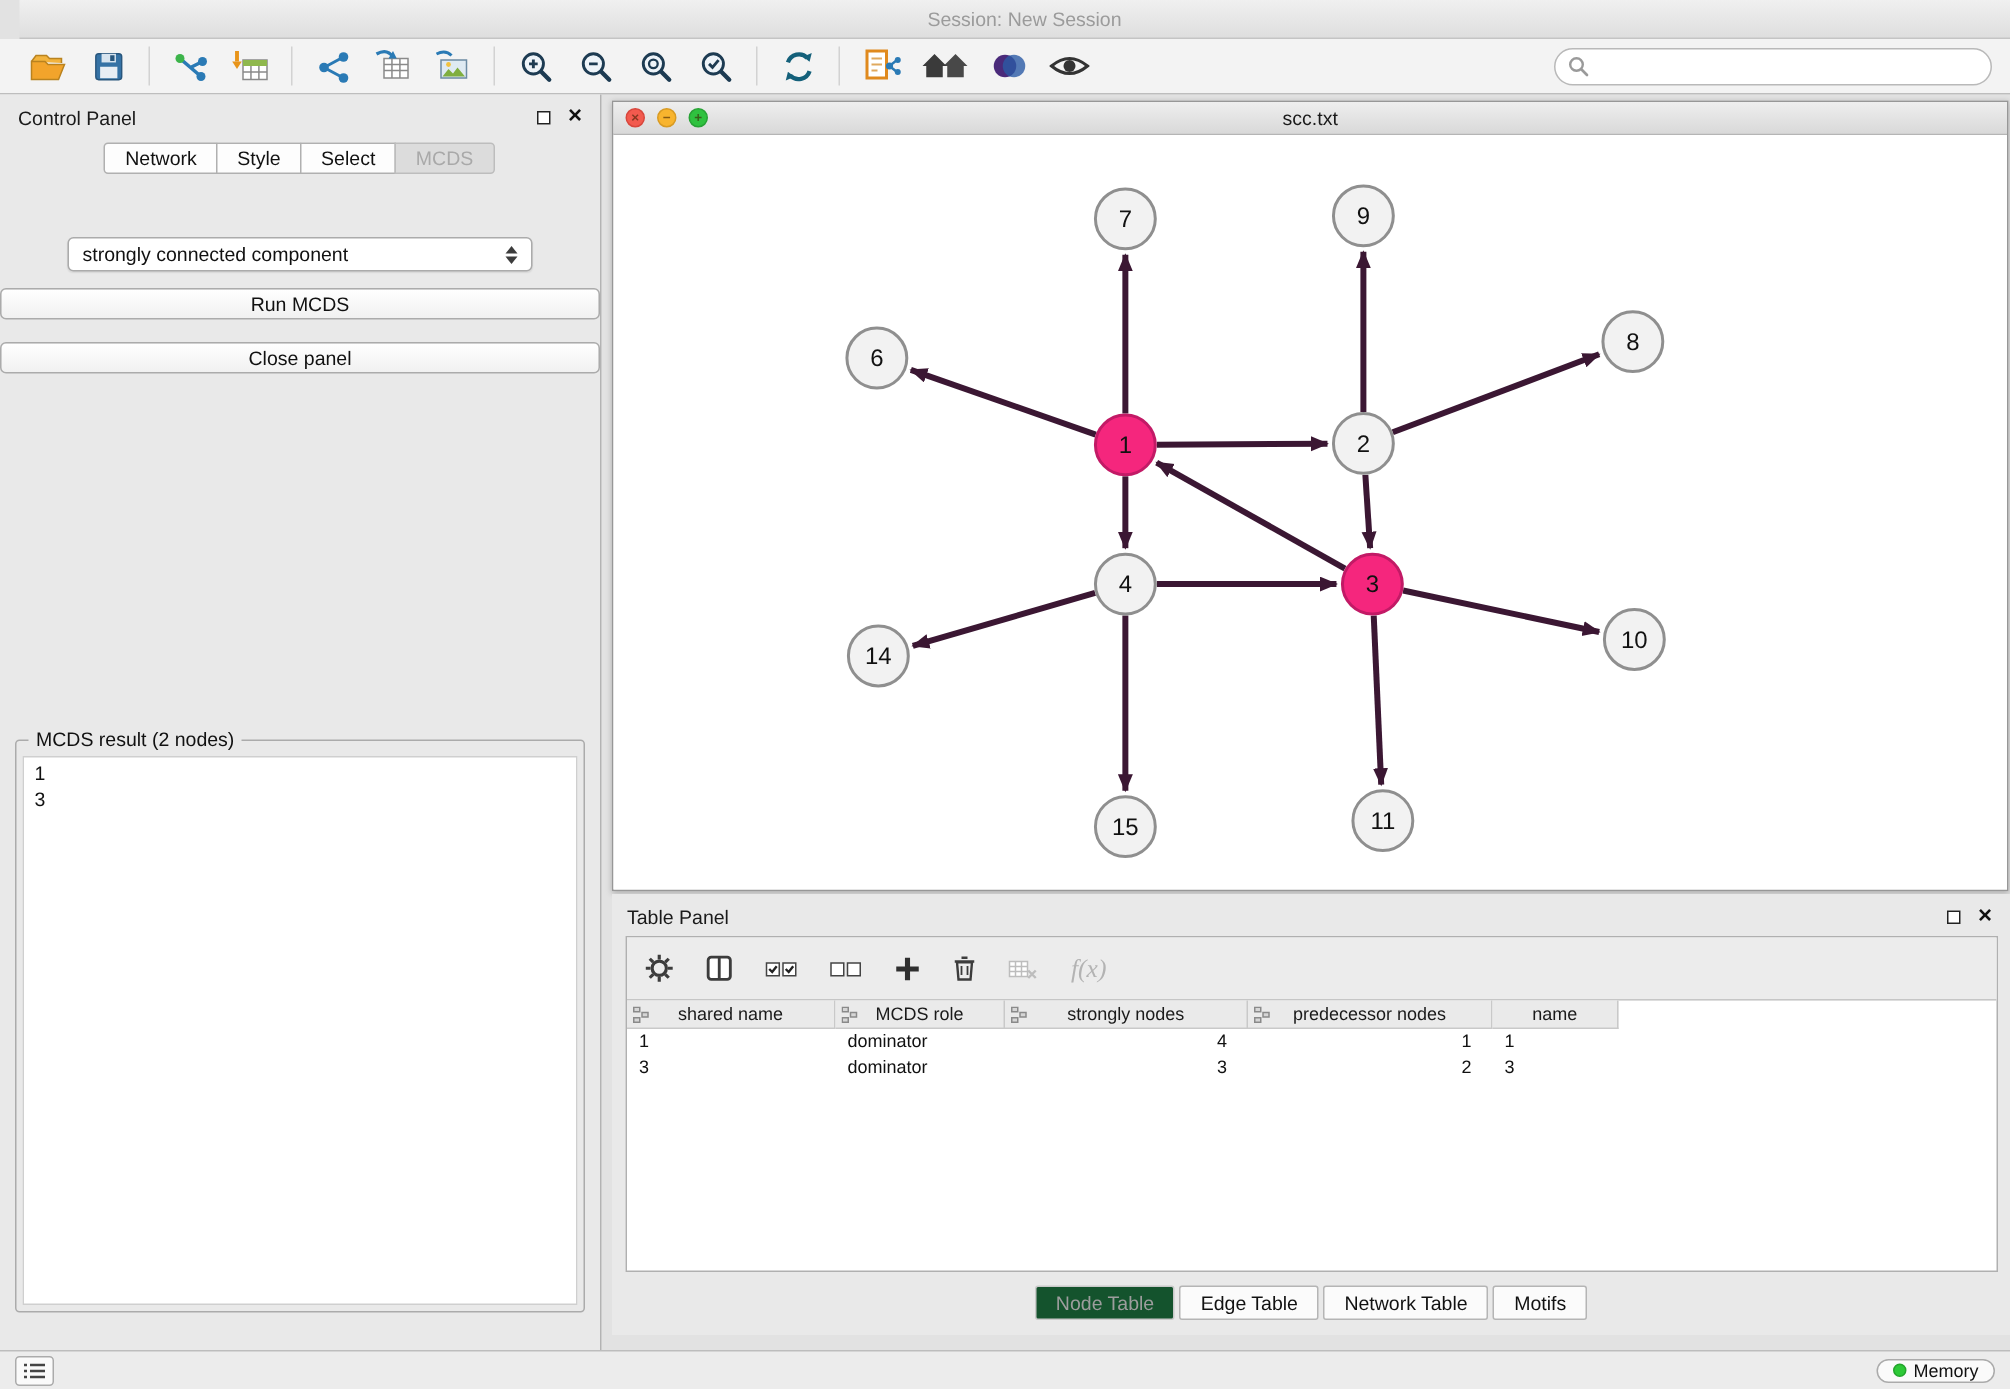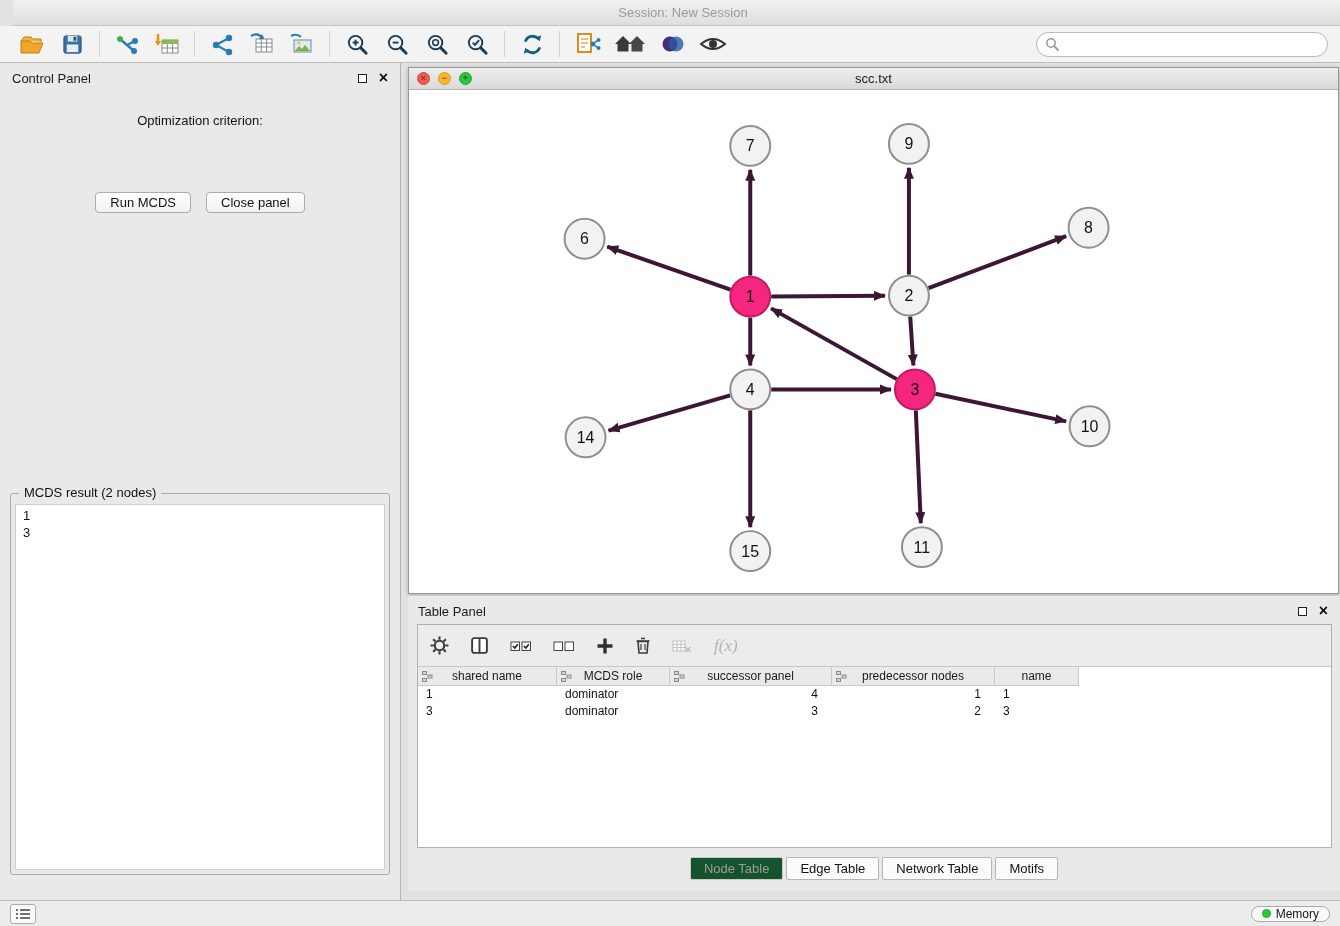--- a/index.html
+++ b/index.html
@@ -31,21 +31,21 @@
   .cp-tab.first { border-radius:3px 0 0 3px; }
   .cp-tab.last  { border-radius:0 3px 3px 0; }
   .cp-tab.active { background:#dcdcdc; color:#a9a9a9; border-color:#bdbdbd; }
   .opt-label { text-align:center; margin-top:20px; font-size:13px; color:#111; }
   .dropdown { position:absolute; left:45px; top:95px; width:310px; height:23px; background:#fff;
     border:1px solid #ababab; border-radius:4px; font-size:13px; display:flex; align-items:center;
     padding:0 9px; box-shadow:0 1px 1px rgba(0,0,0,.08); color:#111; }
   .dd-arrows { margin-left:auto; display:flex; flex-direction:column; gap:2px; }
   .arr-up { width:0; height:0; border-left:4px solid transparent; border-right:4px solid transparent; border-bottom:5px solid #3c3c3c; }
   .arr-dn { width:0; height:0; border-left:4px solid transparent; border-right:4px solid transparent; border-top:5px solid #3c3c3c; }
-  .cp-buttons { position:absolute; top:129px; left:0; width:100%; display:flex; justify-content:center; gap:15px; }
+  .cp-buttons { position:absolute; top:129px; left:0; width:100%; display:flex; justify-content:center; gap:15px;flex-direction:column; }
   .push-btn { background:linear-gradient(#ffffff,#f1f1f1); border:1px solid #ababab; border-radius:4px;
     padding:2px 14px; font-size:13px; color:#111; font-family:"Liberation Sans",sans-serif; }
   .result-box { position:absolute; left:10px; top:430px; width:380px; height:382px;
     border:1px solid #ababab; border-radius:3px; }
   .result-title { position:absolute; left:8px; top:-9px; background:#e9e9e9; padding:0 5px; font-size:13px; color:#111; }
   .result-list { position:absolute; left:4px; top:10px; right:4px; bottom:4px; background:#fff;
     border:1px solid #cfcfcf; font-size:13px; padding:2px 7px; line-height:17px; color:#111; overflow:hidden; }
 
   
   .network-window { position:absolute; left:408px; top:67px; width:931px; height:527px;
@@ -252,23 +252,35 @@
 </div>
 
 <div class="control-panel">
   <div class="panel-header">
     <span>Control Panel</span>
     <span class="win-btns">
       <span class="btn-max"></span>
       <span class="btn-close">×</span>
     </span>
   </div>
-
-  <div class="opt-label">Optimization criterion:</div>
-
+  <div class="cp-tabs">
+    <span class="cp-tab first">Network</span>
+    <span class="cp-tab">Style</span>
+    <span class="cp-tab">Select</span>
+    <span class="cp-tab last active">MCDS</span>
+  </div>
+
+
+  <div class="dropdown">
+    <span>strongly connected component</span>
+    <span class="dd-arrows">
+      <span class="arr-up"></span>
+        <span class="arr-dn"></span>
+    </span>
+  </div>
 
   <div class="cp-buttons">
     <button class="push-btn">Run MCDS</button>
     <button class="push-btn">Close panel</button>
   </div>
 
   <div class="result-box">
     <span class="result-title">MCDS result (2 nodes)</span>
     <div class="result-list">
       <div>1</div>
@@ -455,21 +467,21 @@
       <div class="th tcol2">
         <span class="sort">
           <svg width="11" height="11">
               <g stroke="#8a8a8a" fill="#d6d6d6">
                 <rect x="0.5" y="0.5" width="4" height="3"></rect>
                 <rect x="6" y="4" width="4" height="3"></rect>
                 <rect x="0.5" y="7.5" width="4" height="3"></rect>
               </g>
             </svg>
         </span>
-        <span>successor panel</span>
+        <span>strongly nodes</span>
       </div>
       <div class="th tcol3">
         <span class="sort">
           <svg width="11" height="11">
               <g stroke="#8a8a8a" fill="#d6d6d6">
                 <rect x="0.5" y="0.5" width="4" height="3"></rect>
                 <rect x="6" y="4" width="4" height="3"></rect>
                 <rect x="0.5" y="7.5" width="4" height="3"></rect>
               </g>
             </svg>

